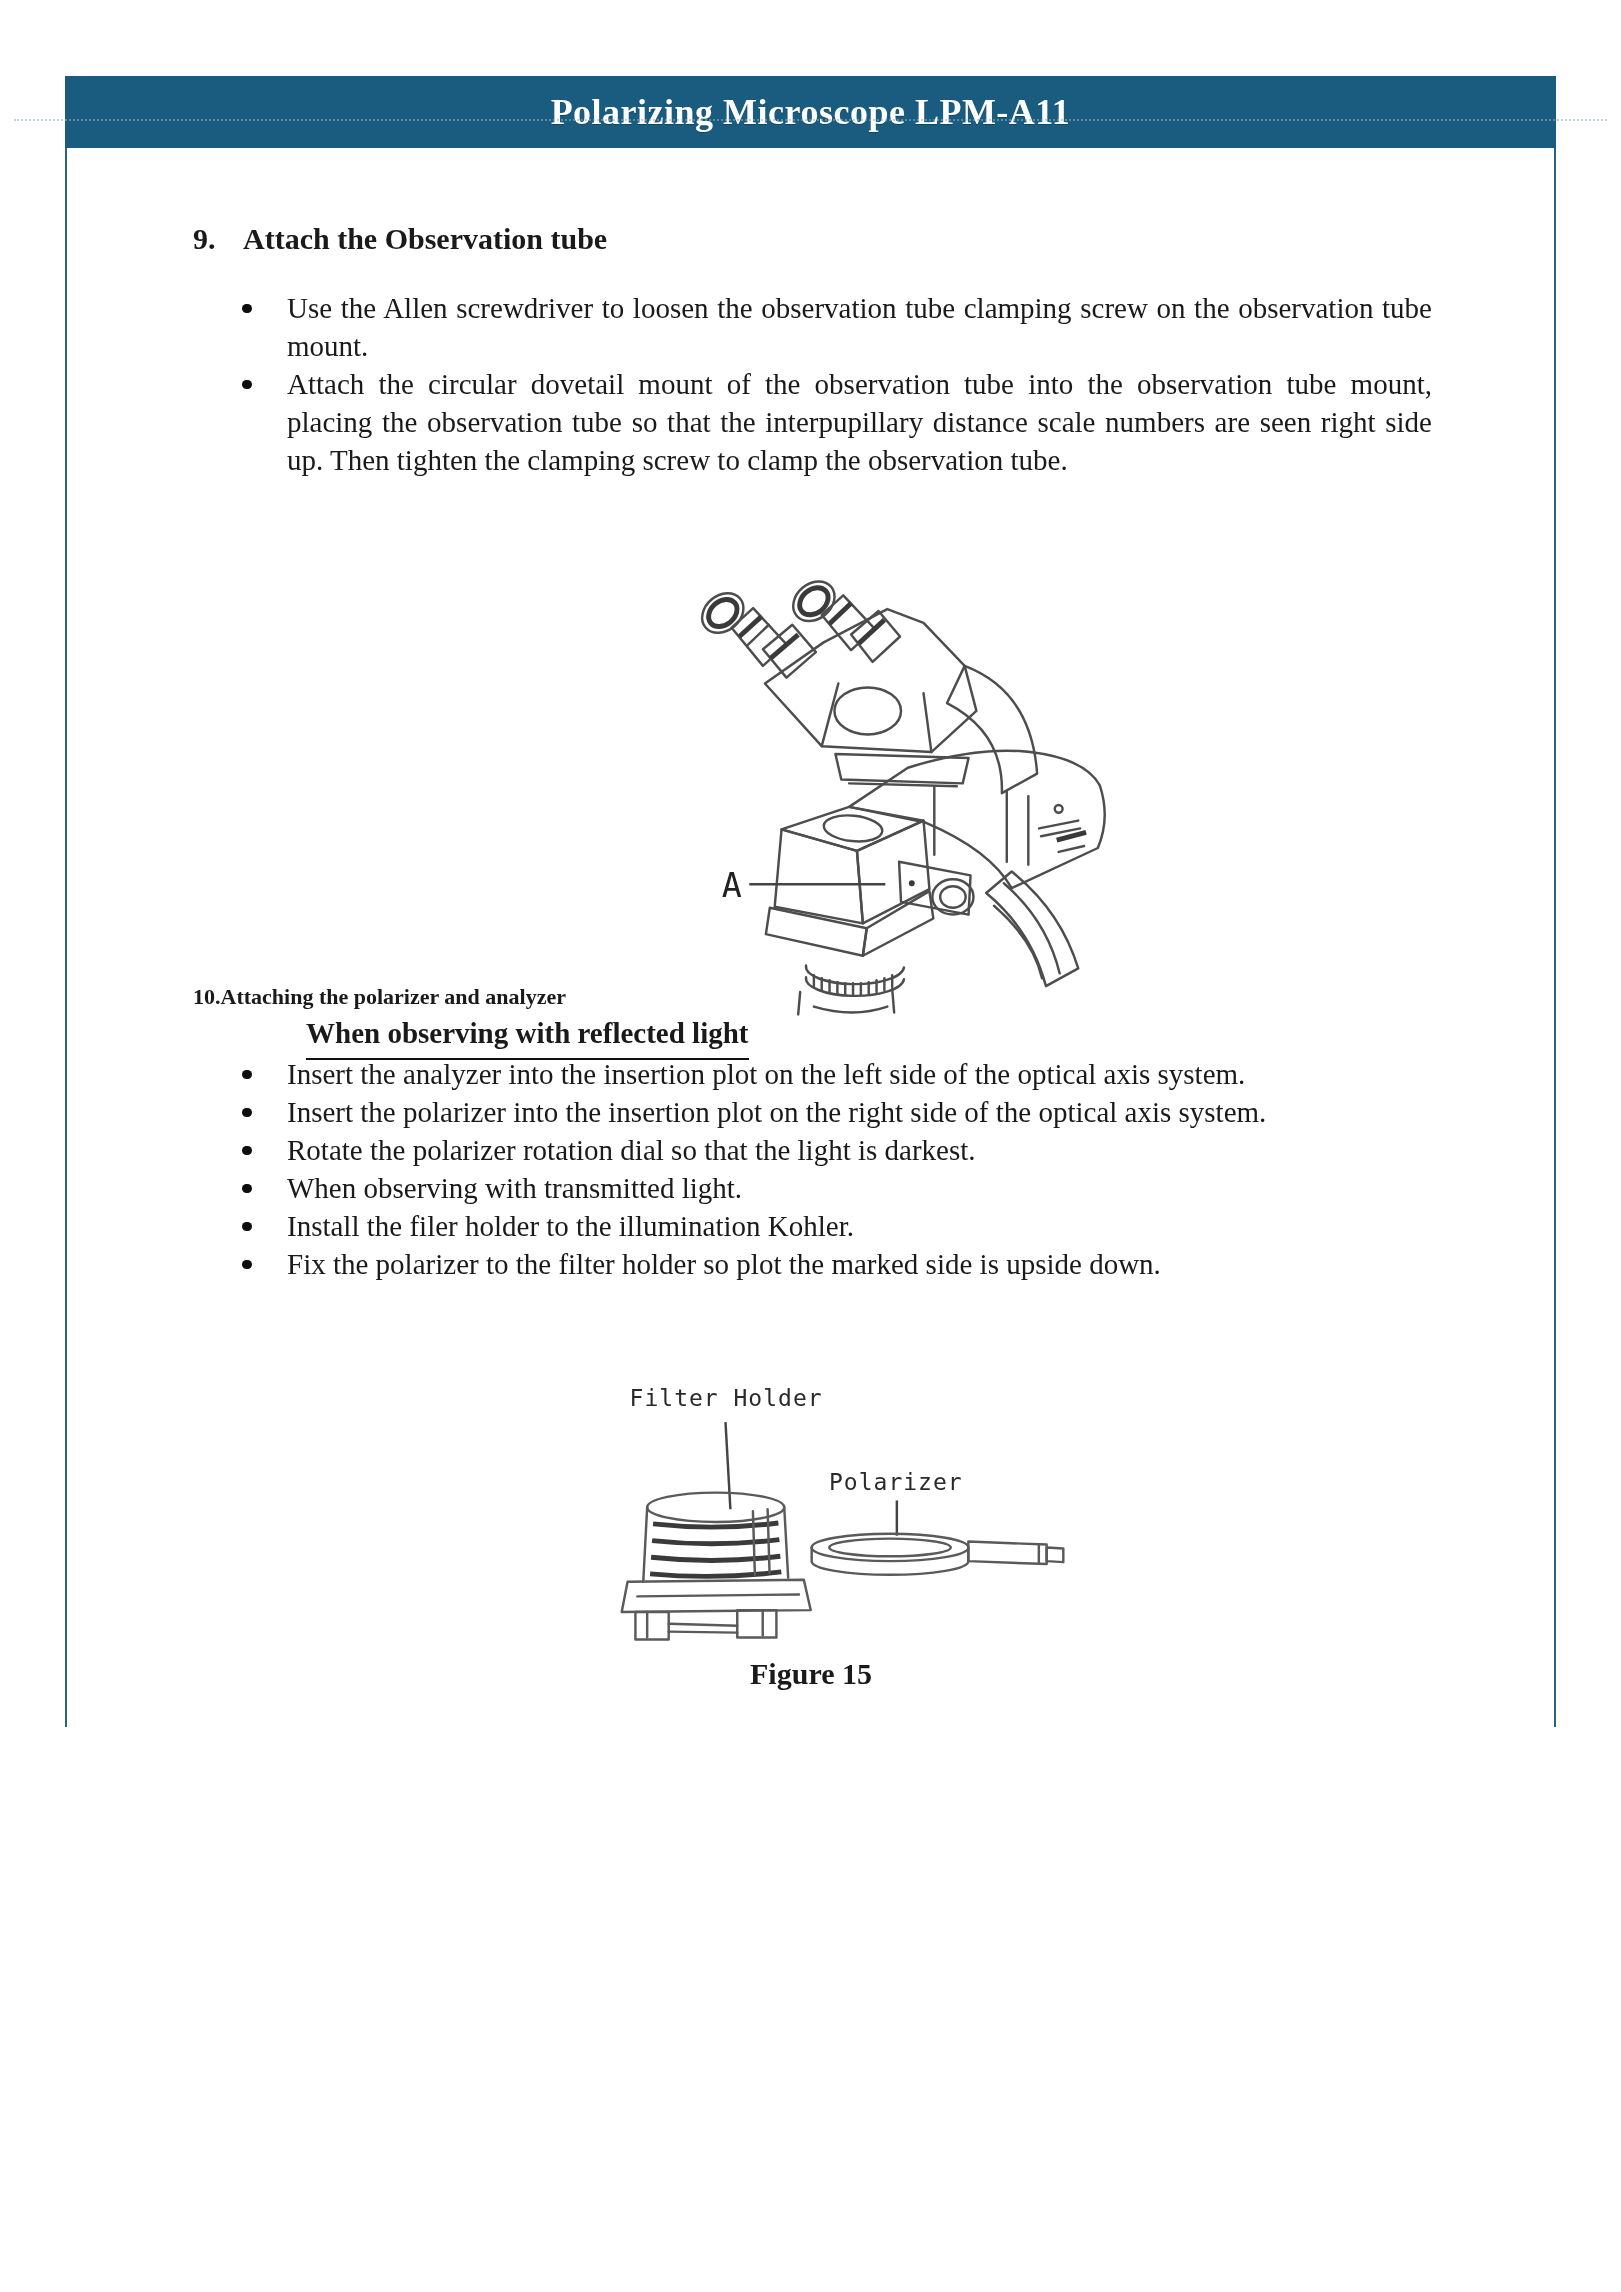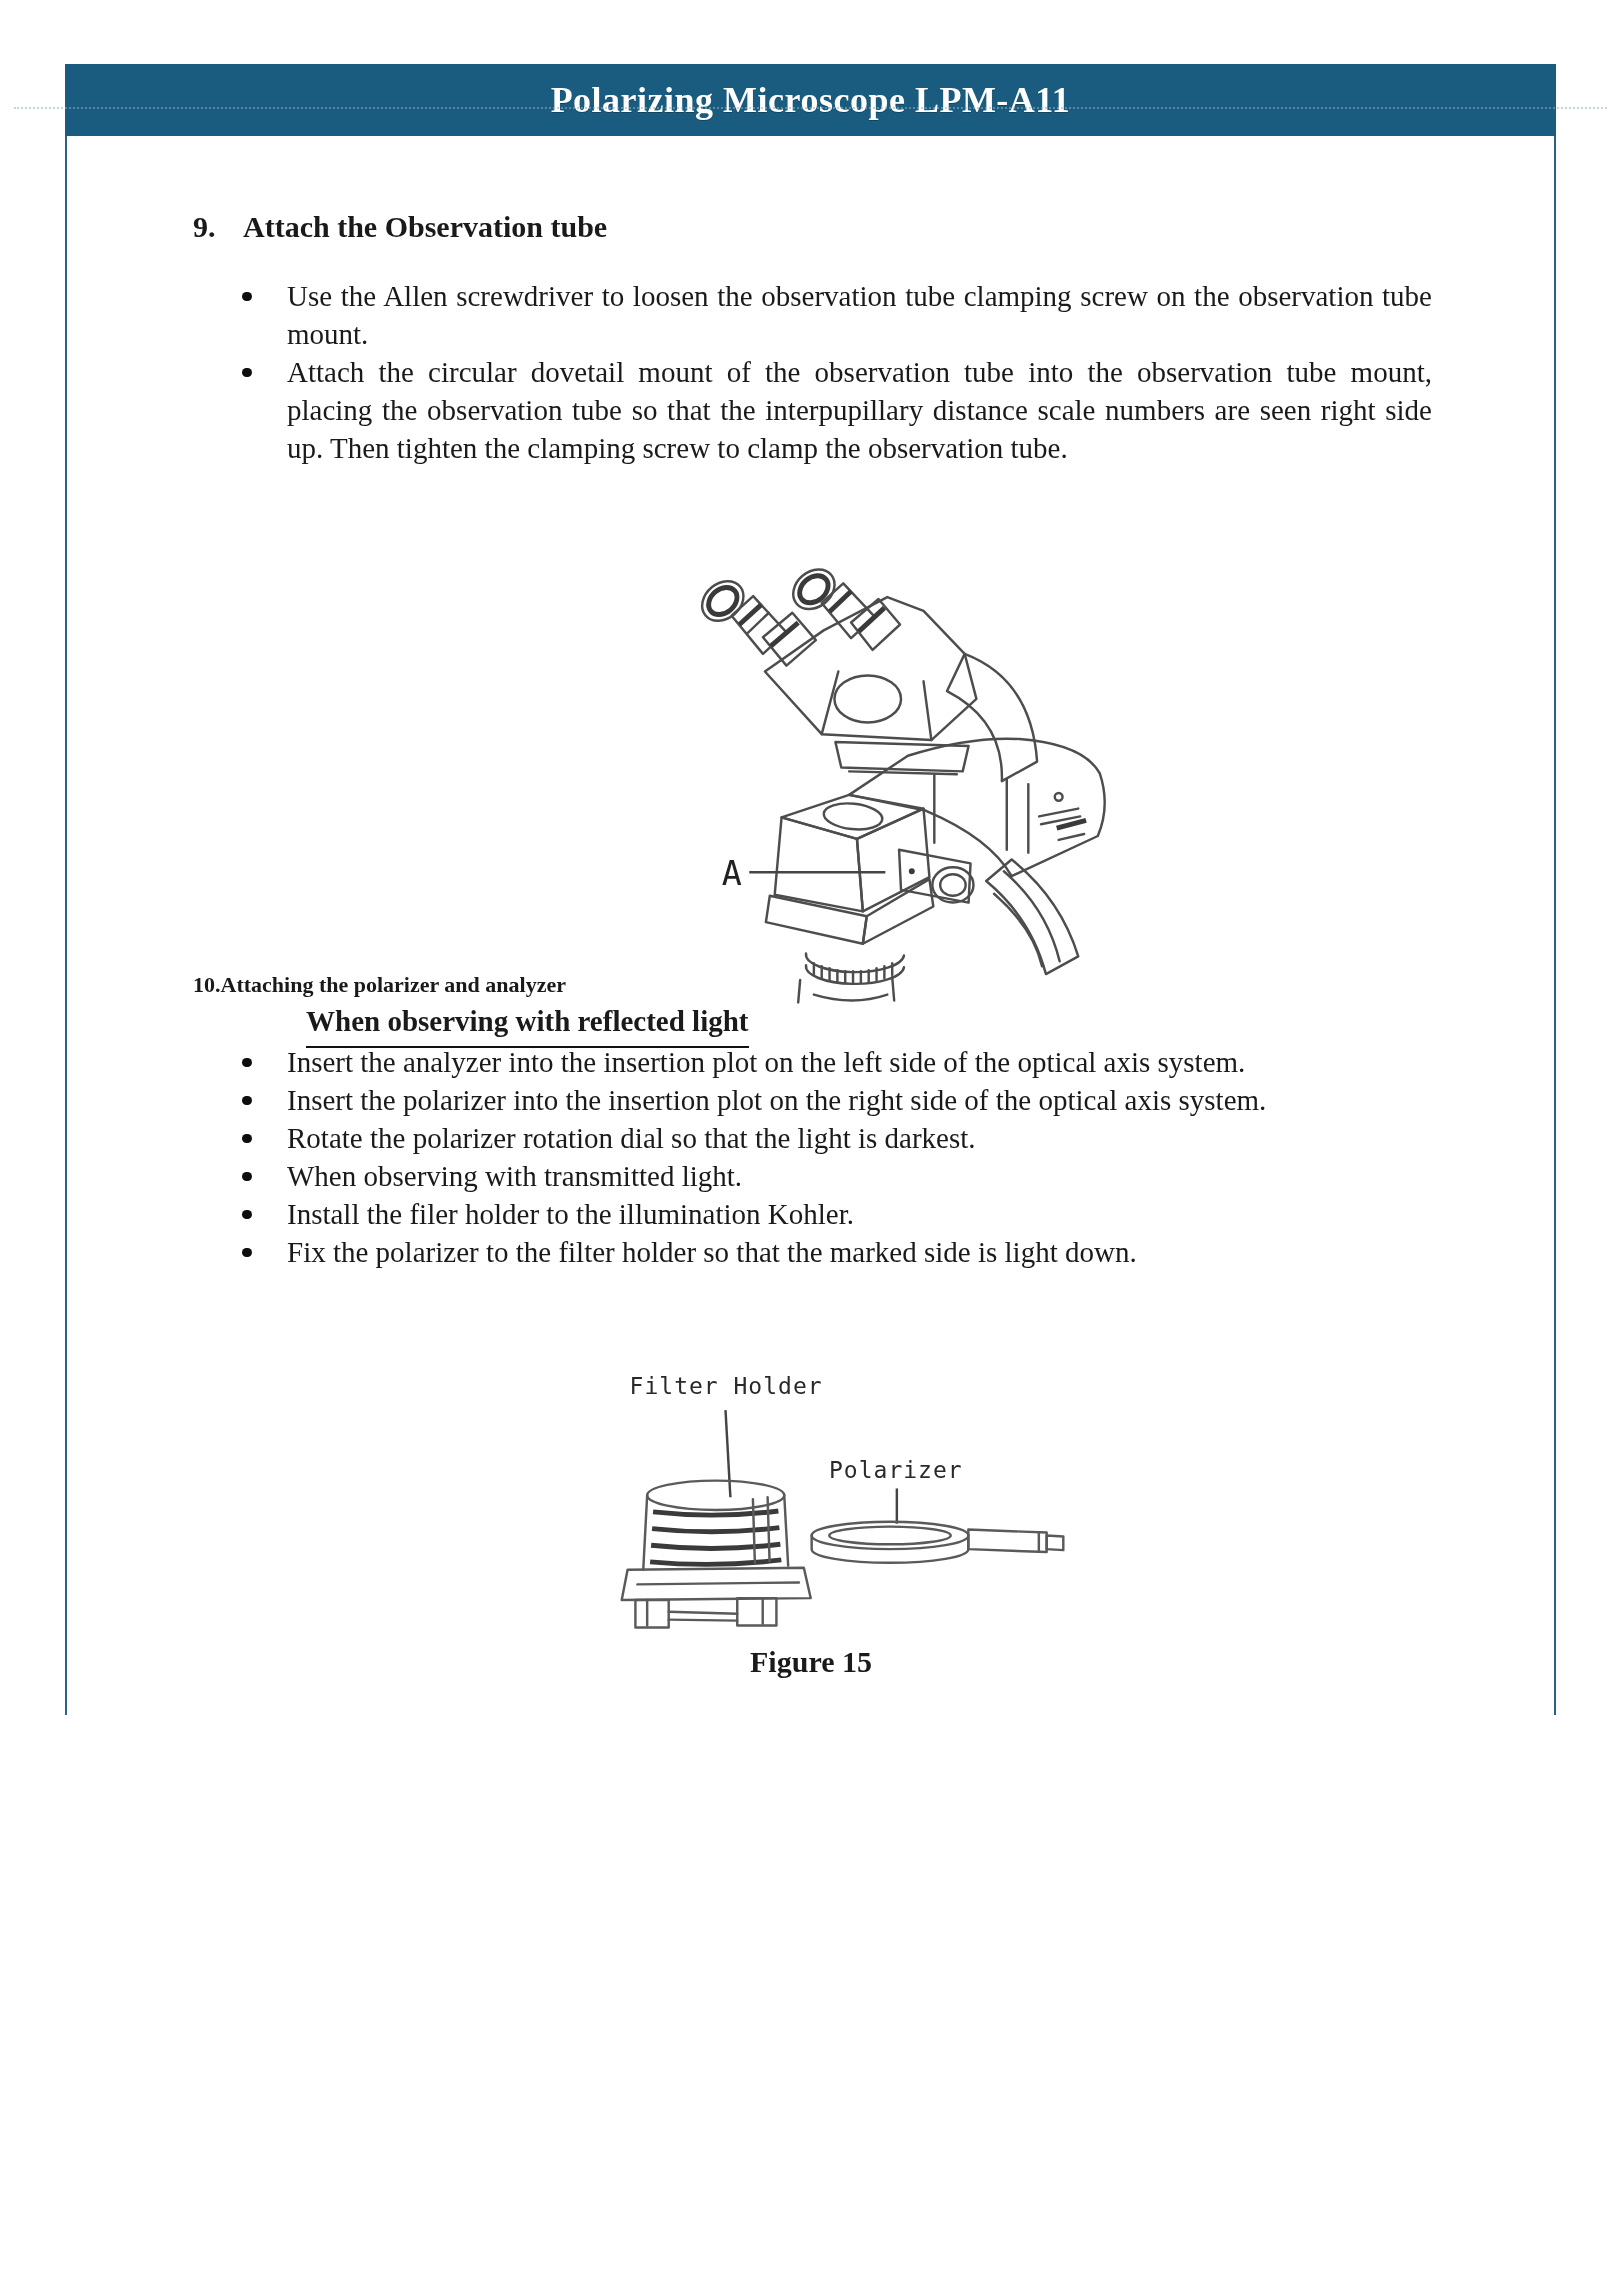--- a/index.html
+++ b/index.html
@@ -1,18 +1,18 @@
 <!DOCTYPE html>
 <html><head>
 <meta charset="utf-8">
 <style>
   html,body { margin:0; padding:0; background:#ffffff; }
   .page {
     position:relative; width:1621px; height:1715px; background:#ffffff;
-    font-family:"Liberation Serif", serif; color:#1a1a1a; overflow:hidden;
+    font-family:"Liberation Serif", serif; color:#1a1a1a; overflow:hidden;margin-top:12px;
   }
   
   .frame {
     position:absolute; left:65px; top:64px; width:1487px; height:2160px;
     border:2px solid #2a627f;
   }
   
   .header-bar {
     position:absolute; left:65px; top:64px; width:1491px; height:72px;
     background:#1a5c7f; display:flex; align-items:center; justify-content:center;
@@ -189,21 +189,21 @@
     <div class="bullet-item">
       <span class="dot"></span>
       <span>When observing with transmitted light.</span>
     </div>
     <div class="bullet-item">
       <span class="dot"></span>
       <span>Install the filer holder to the illumination Kohler.</span>
     </div>
     <div class="bullet-item">
       <span class="dot"></span>
-      <span>Fix the polarizer to the filter holder so that the marked side is light down.</span>
+      <span>Fix the polarizer to the filter holder so plot the marked side is upside down.</span>
     </div>
   </div>
 
   <div class="fig15">
     <div class="fig-label lbl-filter-holder">Filter Holder</div>
     <div class="fig-label lbl-polarizer">Polarizer</div>
     <svg width="470" height="284" viewBox="0 0 480 290">
 
       <line class="leader" x1="120" y1="44" x2="125" y2="133"></line>
       <line class="leader" x1="295" y1="124" x2="295" y2="160"></line>

